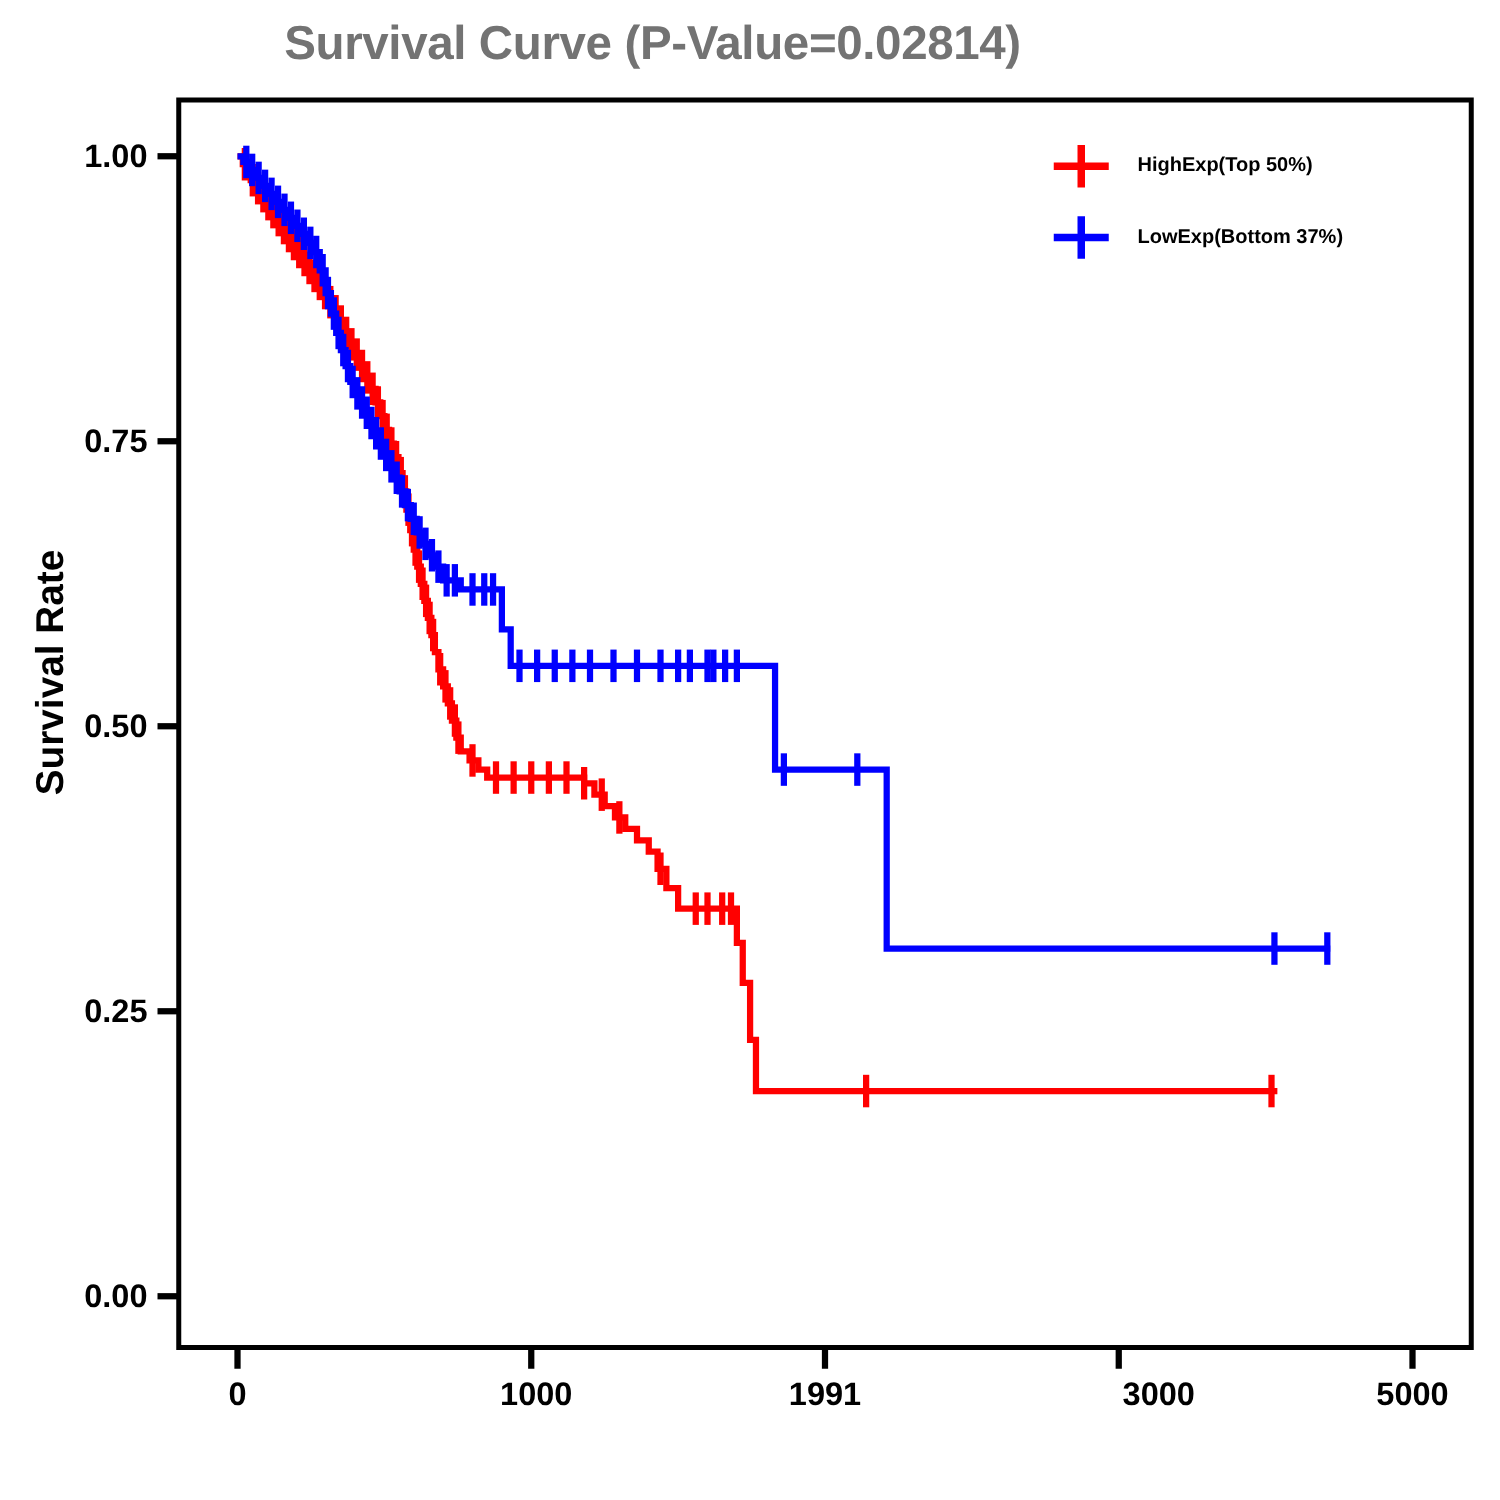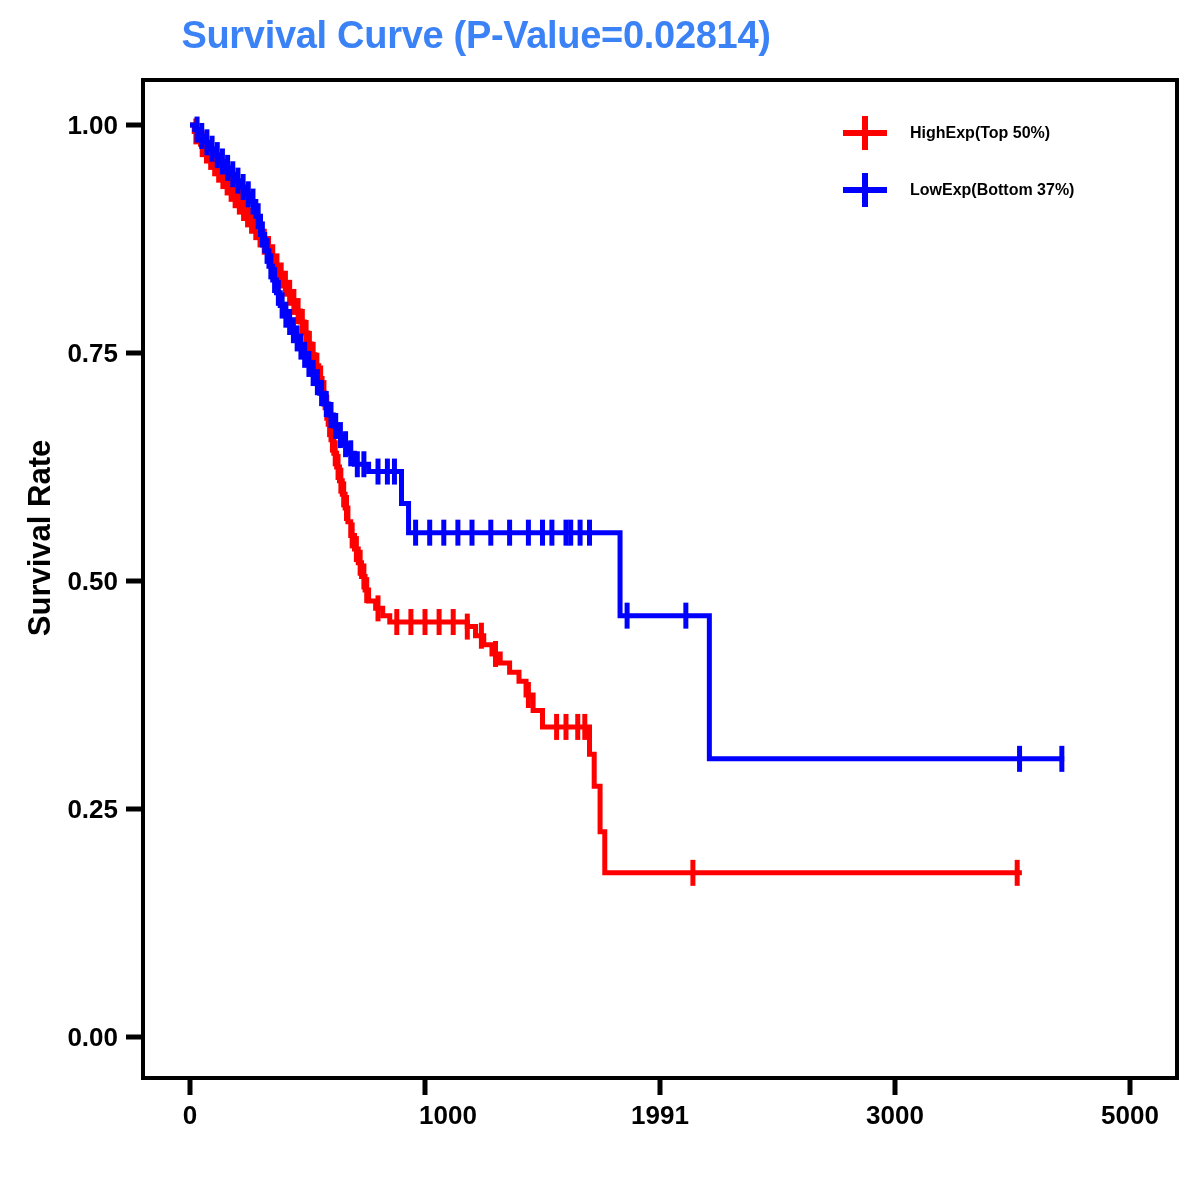--- a/index.html
+++ b/index.html
@@ -21,22 +21,23 @@
   }
   #chart-title {
     position: absolute;
     left: 0;
     top: 14px;
     width: 952px;
     text-align: center;
     font-family: "Liberation Sans", sans-serif;
     font-size: 38px;
     font-weight: bold;
-    color: #3b82f6;
+    color: #737373;
     letter-spacing: -0.3px;
+    padding-left: 46px;
   }
   #y-axis-label {
     position: absolute;
     left: -140px;
     top: 520px;
     width: 360px;
     text-align: center;
     transform: rotate(-90deg);
     transform-origin: center center;
     font-family: "Liberation Sans", sans-serif;
@@ -240,23 +241,23 @@
     <g id="legend-group">
         <line x1="843" y1="133" x2="887" y2="133" stroke="#FF0000" stroke-width="6"></line>
         <line x1="865" y1="116" x2="865" y2="150" stroke="#FF0000" stroke-width="6"></line>
         <line x1="843" y1="190" x2="887" y2="190" stroke="#0000FF" stroke-width="6"></line>
         <line x1="865" y1="173" x2="865" y2="207" stroke="#0000FF" stroke-width="6"></line>
       </g>
   </svg>
 
   <div id="tick-labels">
       <div class="tick-text xtick-text" style="left: 190px; top: 1100px;">0</div>
-      <div class="tick-text xtick-text" style="left: 448px; top: 1100px;">1000</div>
+      <div class="tick-text xtick-text" style="left: 429px; top: 1100px;">1000</div>
       <div class="tick-text xtick-text" style="left: 660px; top: 1100px;">1991</div>
-      <div class="tick-text xtick-text" style="left: 895px; top: 1100px; text-align: right;">3000</div>
+      <div class="tick-text xtick-text" style="left: 927px; top: 1100px; text-align: right;">3000</div>
       <div class="tick-text xtick-text" style="left: 1130px; top: 1100px;">5000</div>
       <div class="tick-text ytick-text" style="left: -2px; width: 120px; top: 1037px;">0.00</div>
       <div class="tick-text ytick-text" style="left: -2px; width: 120px; top: 809px;">0.25</div>
       <div class="tick-text ytick-text" style="left: -2px; width: 120px; top: 581px;">0.50</div>
       <div class="tick-text ytick-text" style="left: -2px; width: 120px; top: 353px;">0.75</div>
       <div class="tick-text ytick-text" style="left: -2px; width: 120px; top: 125px;">1.00</div>
     </div>
   <div id="legend-labels">
       <div class="legend-text" style="left: 910px; top: 133px;">HighExp(Top 50%)</div>
       <div class="legend-text" style="left: 910px; top: 190px;">LowExp(Bottom 37%)</div>

